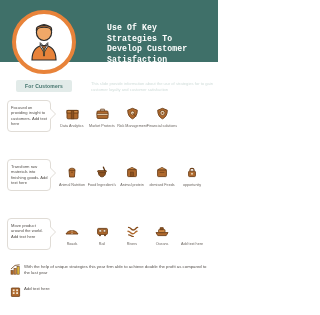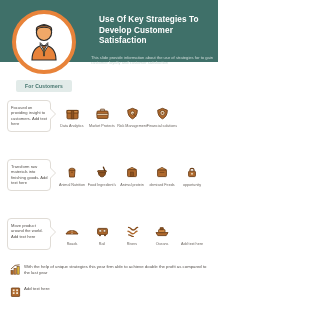--- a/index.html
+++ b/index.html
@@ -15,21 +15,21 @@
   
   .header-band{
     position:absolute;left:0;top:0;width:218px;height:62px;
     background:#3f7069;
   }
   .header-text{
     position:absolute;left:91px;top:7px;width:122px;
   }
   .header-title{
     font-size:8.2px;line-height:10.5px;font-weight:bold;color:#ffffff;
-    letter-spacing:.1px;margin:8px;
+    letter-spacing:.1px;margin:16px;font-family:Liberation Mono, monospace;
   }
   .header-sub{
     margin:5px 0 0 0;
     font-size:4.1px;line-height:5.6px;color:#cfdcd9;
   }
 
   
   .avatar-wrap{
     position:absolute;left:12px;top:10px;width:64px;height:64px;
     border-radius:50%;background:#ffffff;

